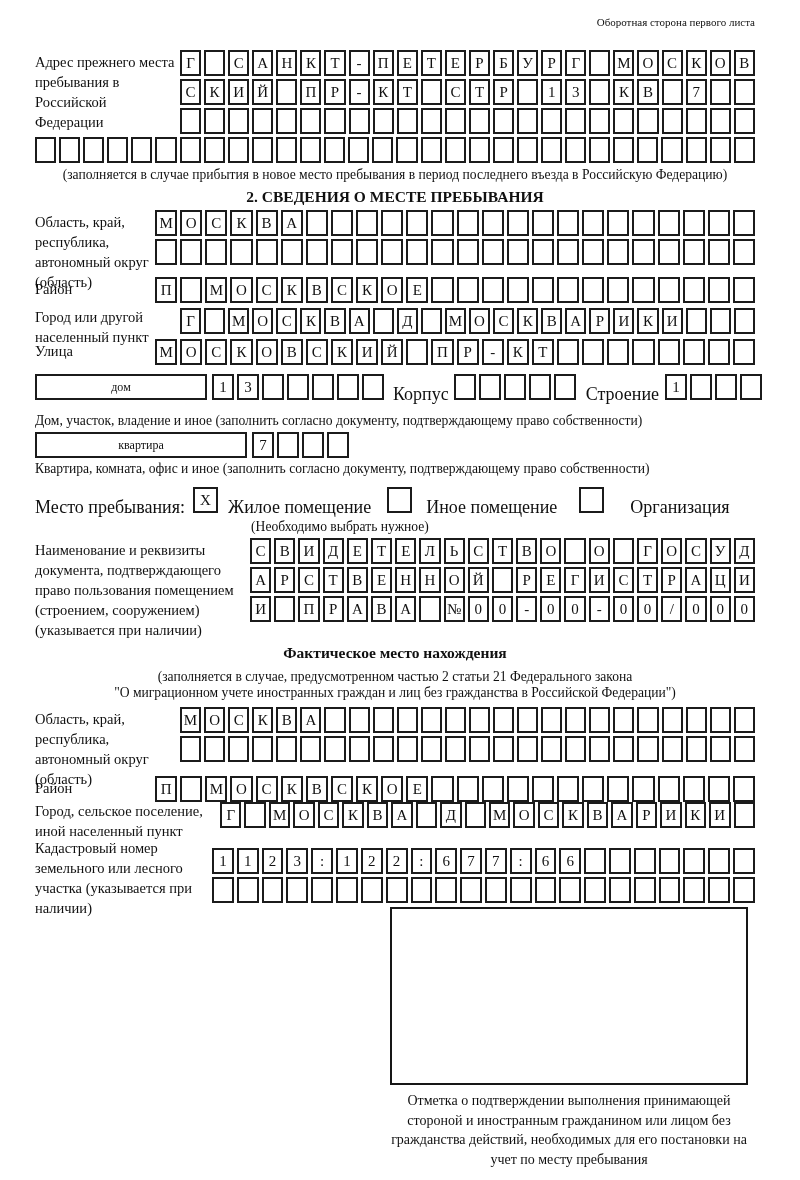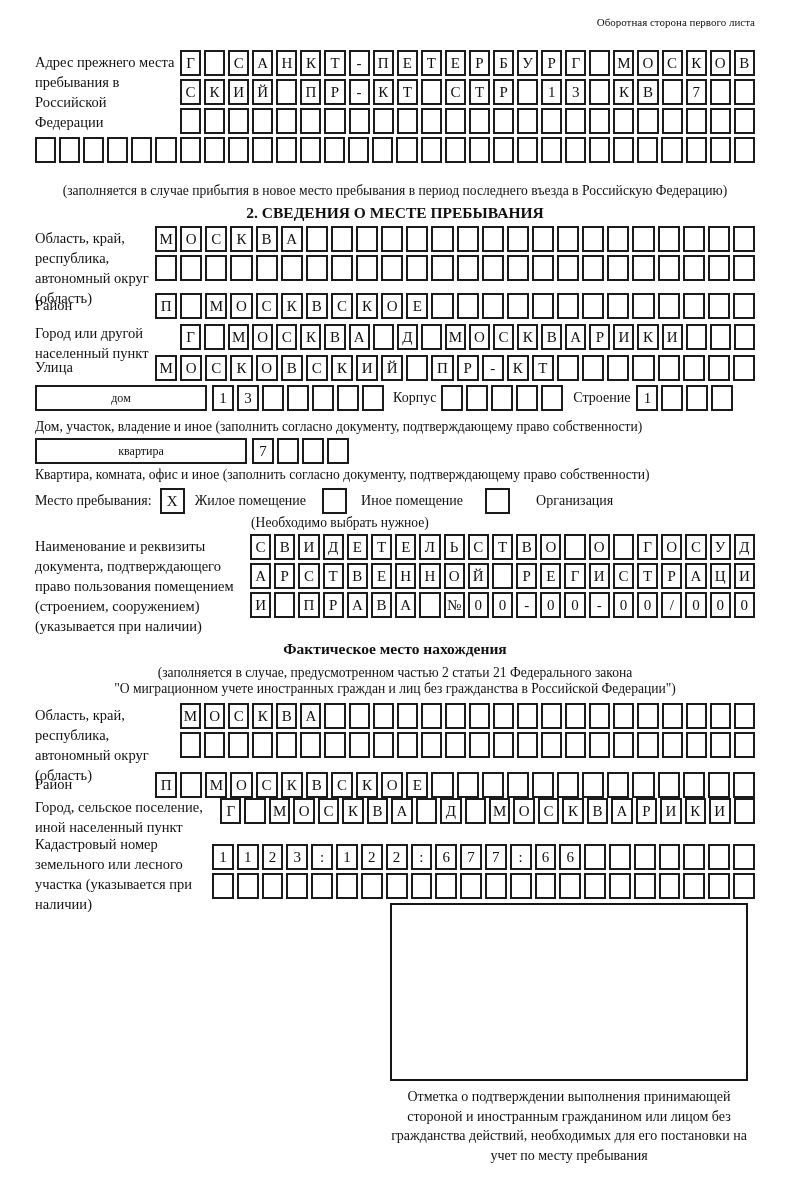--- a/index.html
+++ b/index.html
@@ -31,21 +31,21 @@
   }
   .cells.fixed { flex: 0 0 auto; }
   .cells.fixed .cell { flex: 0 0 22px; width: 22px; }
 
   .inline-row { display: flex; align-items: center; }
   .widebox {
     height: 26px; border: 2px solid #1b1b1b;
     display: flex; align-items: center; justify-content: center;
     font-size: 12px; flex: 0 0 auto;
   }
-  .inline-lbl { font-size: 14px; flex: 0 0 auto; }
+  .inline-lbl { font-size: 18px; flex: 0 0 auto; margin-top: 15px; }
   .cbox {
     width: 25px; height: 26px; border: 2px solid #1b1b1b; flex: 0 0 auto;
     display: flex; align-items: center; justify-content: center; font-size: 15px;
   }
   .stamp-col { width: 372px; margin-left: auto; }
   .stamp-box { width: 358px; height: 178px; border: 2px solid #161616; margin: 0 auto; background: #fff; }
   .stamp-cap { font-size: 14px; text-align: center; line-height: 1.4; margin-top: 6px; }
   .note-center { text-align: center; }
 </style>
 </head>
@@ -163,21 +163,21 @@
       <span class="cell"></span>
       <span class="cell"></span>
       <span class="cell"></span>
       <span class="cell"></span>
       <span class="cell"></span>
       <span class="cell"></span>
       <span class="cell"></span>
       <span class="cell"></span>
       <span class="cell"></span>
     </div>
-  <div class="cap note-center" style="margin-top:20px">(заполняется в случае прибытия в новое место пребывания в период последнего въезда в Российскую Федерацию)</div>
+  <div class="cap note-center" style="margin-top:4px">(заполняется в случае прибытия в новое место пребывания в период последнего въезда в Российскую Федерацию)</div>
 
   <div class="sec-title" style="margin-top:5px; margin-bottom:4px">2. СВЕДЕНИЯ О МЕСТЕ ПРЕБЫВАНИЯ</div>
 
   <div class="group">
     <div class="lbl" style="width:115px">Область, край, республика, автономный округ (область)</div>
     <div class="rows" style="margin-left:120px">
       <div class="cells">
           <span class="cell">М</span>
           <span class="cell">О</span>
           <span class="cell">С</span>

